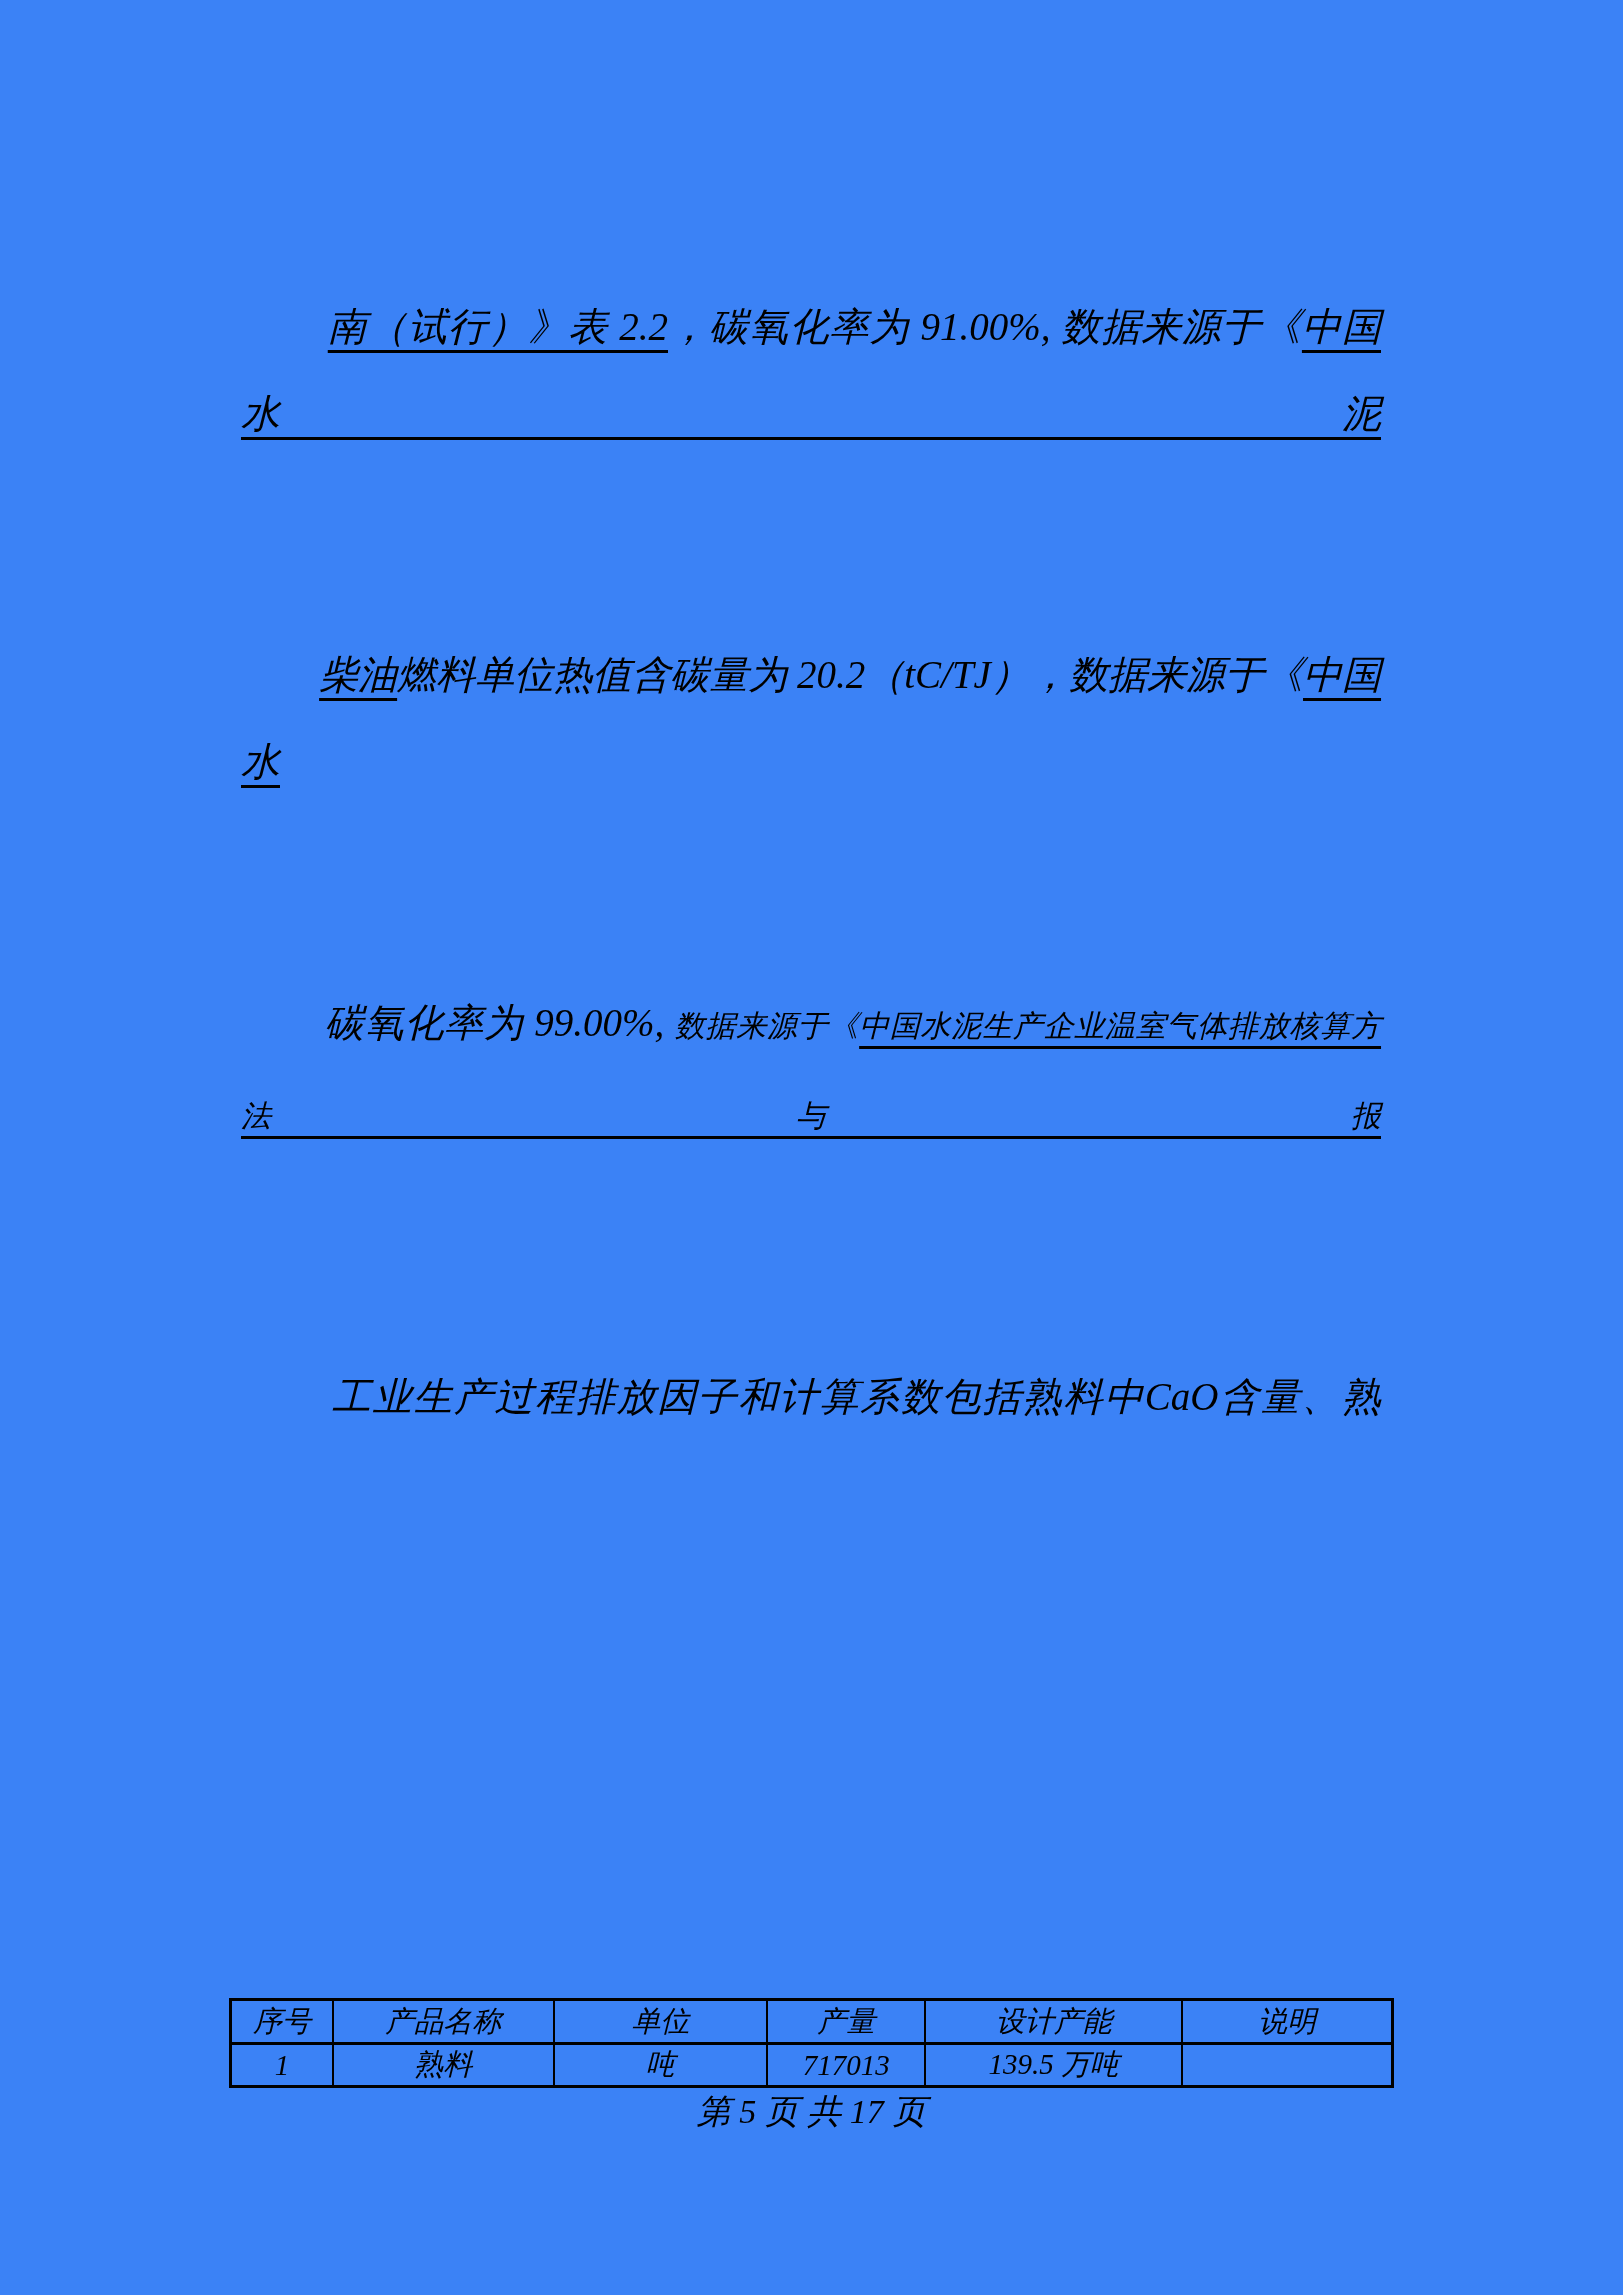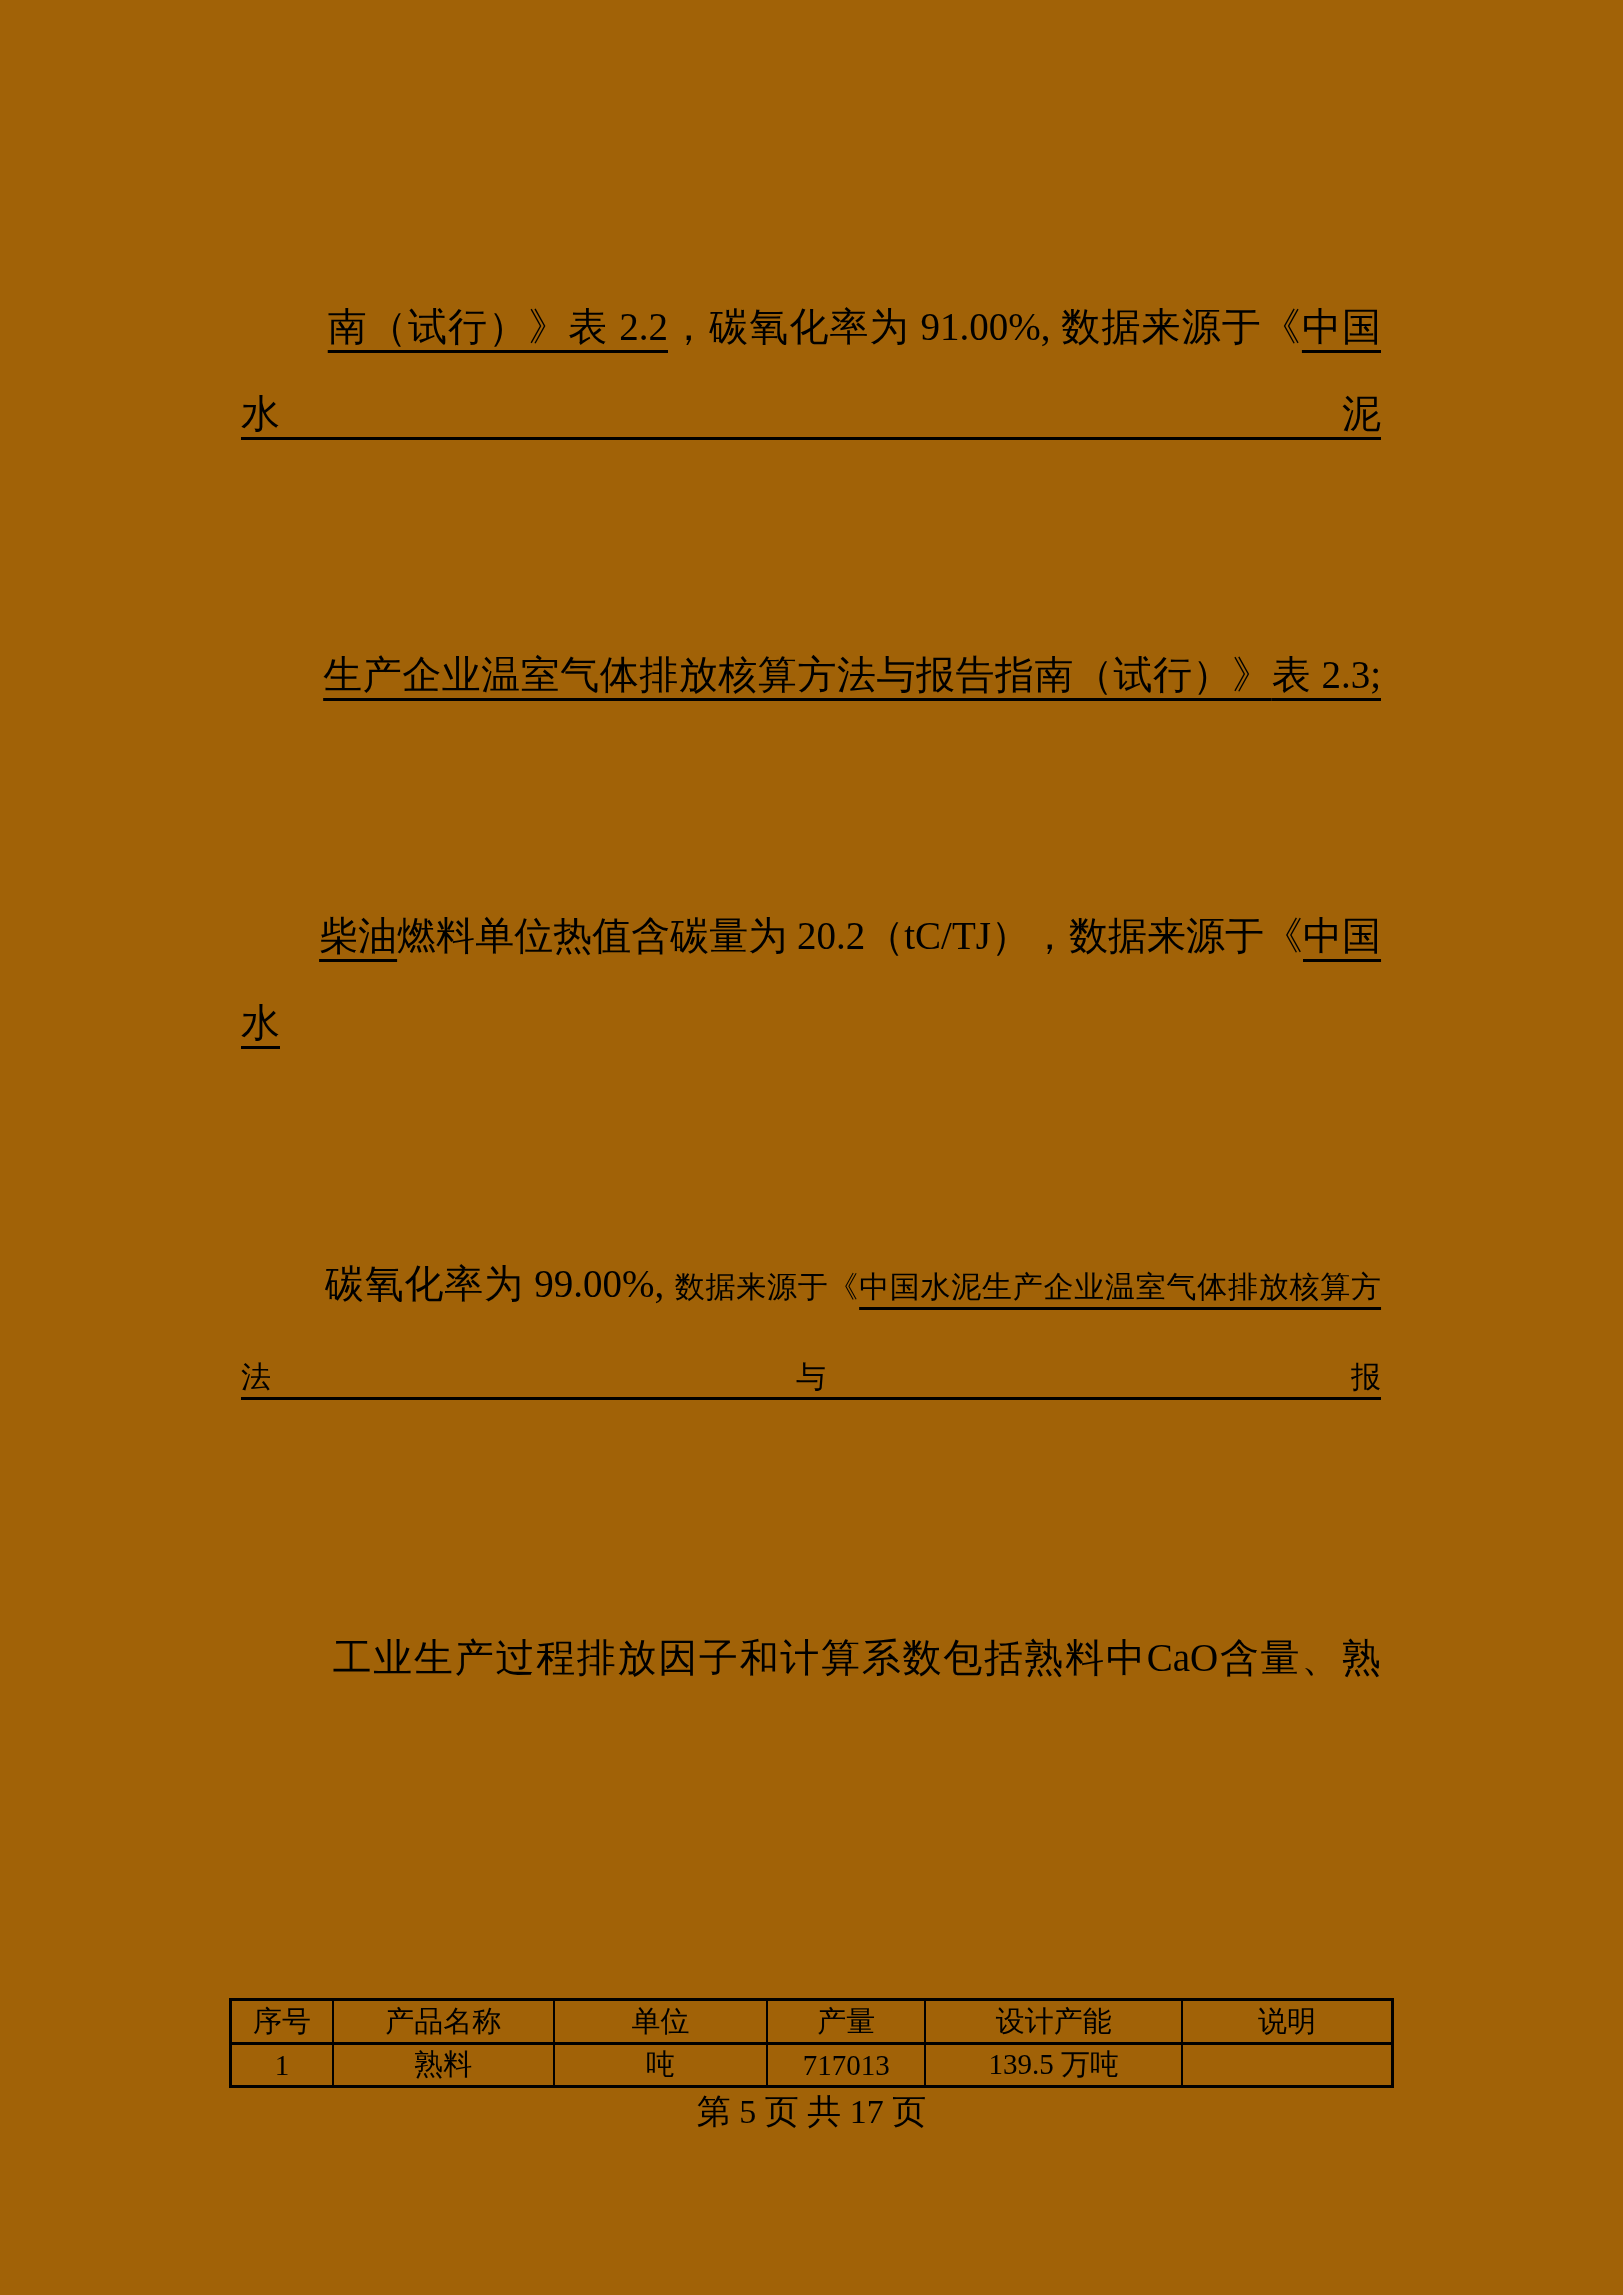--- a/index.html
+++ b/index.html
@@ -1,18 +1,18 @@
 <!DOCTYPE html>
 <html style="font-size:10.5px"><head>
 <meta charset="utf-8">
 <style>
   html,body{margin:0;padding:0;background:#ffffff;}
   .page{
-    position:relative;width:1623px;height:2295px;background:#a16207;
-    font-family:"Liberation Serif","DejaVu Serif",serif;color:#000;overflow:hidden;
+    position:relative;width:1623px;height:2295px;background:#3b82f6;
+    font-family:"Liberation Serif","DejaVu Serif",serif;color:#000;overflow:hidden;font-style:italic;
   }
   .content{position:absolute;left:241px;top:196px;width:1140px;}
   .para{margin:0 0 19.6px 0;}
   .line{line-height:87px;font-size:39px;white-space:pre-wrap;}
   .just{text-align:justify;text-align-last:justify;}
   .indent{text-indent:79px;}
   .small{font-size:30px;}
   .u{text-decoration:underline;text-decoration-thickness:3.3px;text-underline-offset:9.8px;}
   .products{
     position:absolute;left:229px;top:1998px;width:1165px;
@@ -27,23 +27,20 @@
 </style>
 </head>
 <body>
 
 <div class="page">
   <div class="content">
 
     <div class="para">
       <div class="line just">
         <span class="u">南（试行）》表 2.2</span><span>，碳氧化率为 </span><span>91.00%, </span><span>数据来源于《</span><span class="u">中国水泥</span>
-      </div>
-      <div class="line just">
-        <span class="u">生产企业温室气体排放核算方法与报告指南（试行）》</span><span class="u">表 2.3;</span>
       </div>
       <div class="line just">
         <span class="u">柴油</span><span>燃料单位热值含碳量为 </span><span>20.2</span><span>（tC/TJ），数据来源于《</span><span class="u">中国水</span>
       </div>
       <div class="line just">
         <span>碳氧化率为 </span><span>99.00%, </span><span class="small">数据来源于《</span><span class="u small">中国水泥生产企业温室气体排放核算方法与报</span>
       </div>
     </div>
 
     <div class="para">

